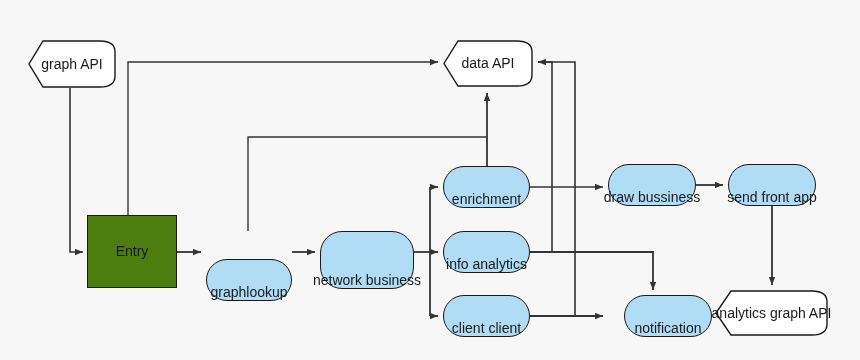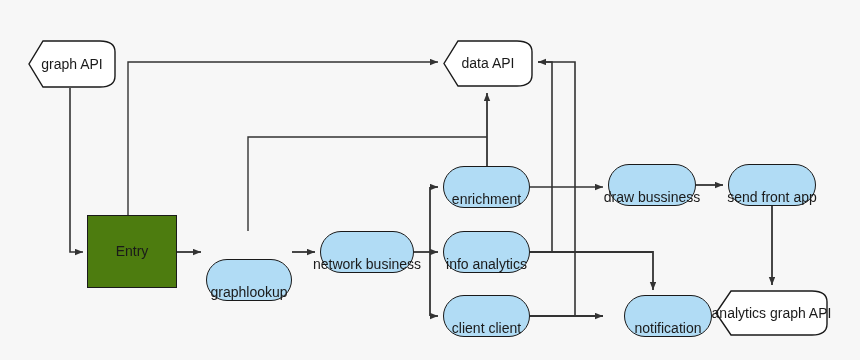--- a/index.html
+++ b/index.html
@@ -124,21 +124,21 @@
   </div>
 
   <div class="node shape-rect" style="left:87px;top:215px;width:90px;height:73px;">
     <span class="node-label">Entry</span>
   </div>
 
   <div class="node shape-rounded" style="left:206px;top:231px;width:86px;height:42px;margin-top:28px;">
     <span class="node-label">graphlookup</span>
   </div>
 
-  <div class="node shape-rounded" style="left:320px;top:231px;width:94px;height:42px;">
+  <div class="node shape-rounded" style="left:320px;top:231px;width:94px;height:58px;">
     <span class="node-label">network business</span>
   </div>
 
   <div class="node shape-rounded" style="left:443px;top:166px;width:87px;height:42px;">
     <span class="node-label">enrichment</span>
   </div>
 
   <div class="node shape-rounded" style="left:443px;top:231px;width:87px;height:42px;">
     <span class="node-label">info analytics</span>
   </div>

